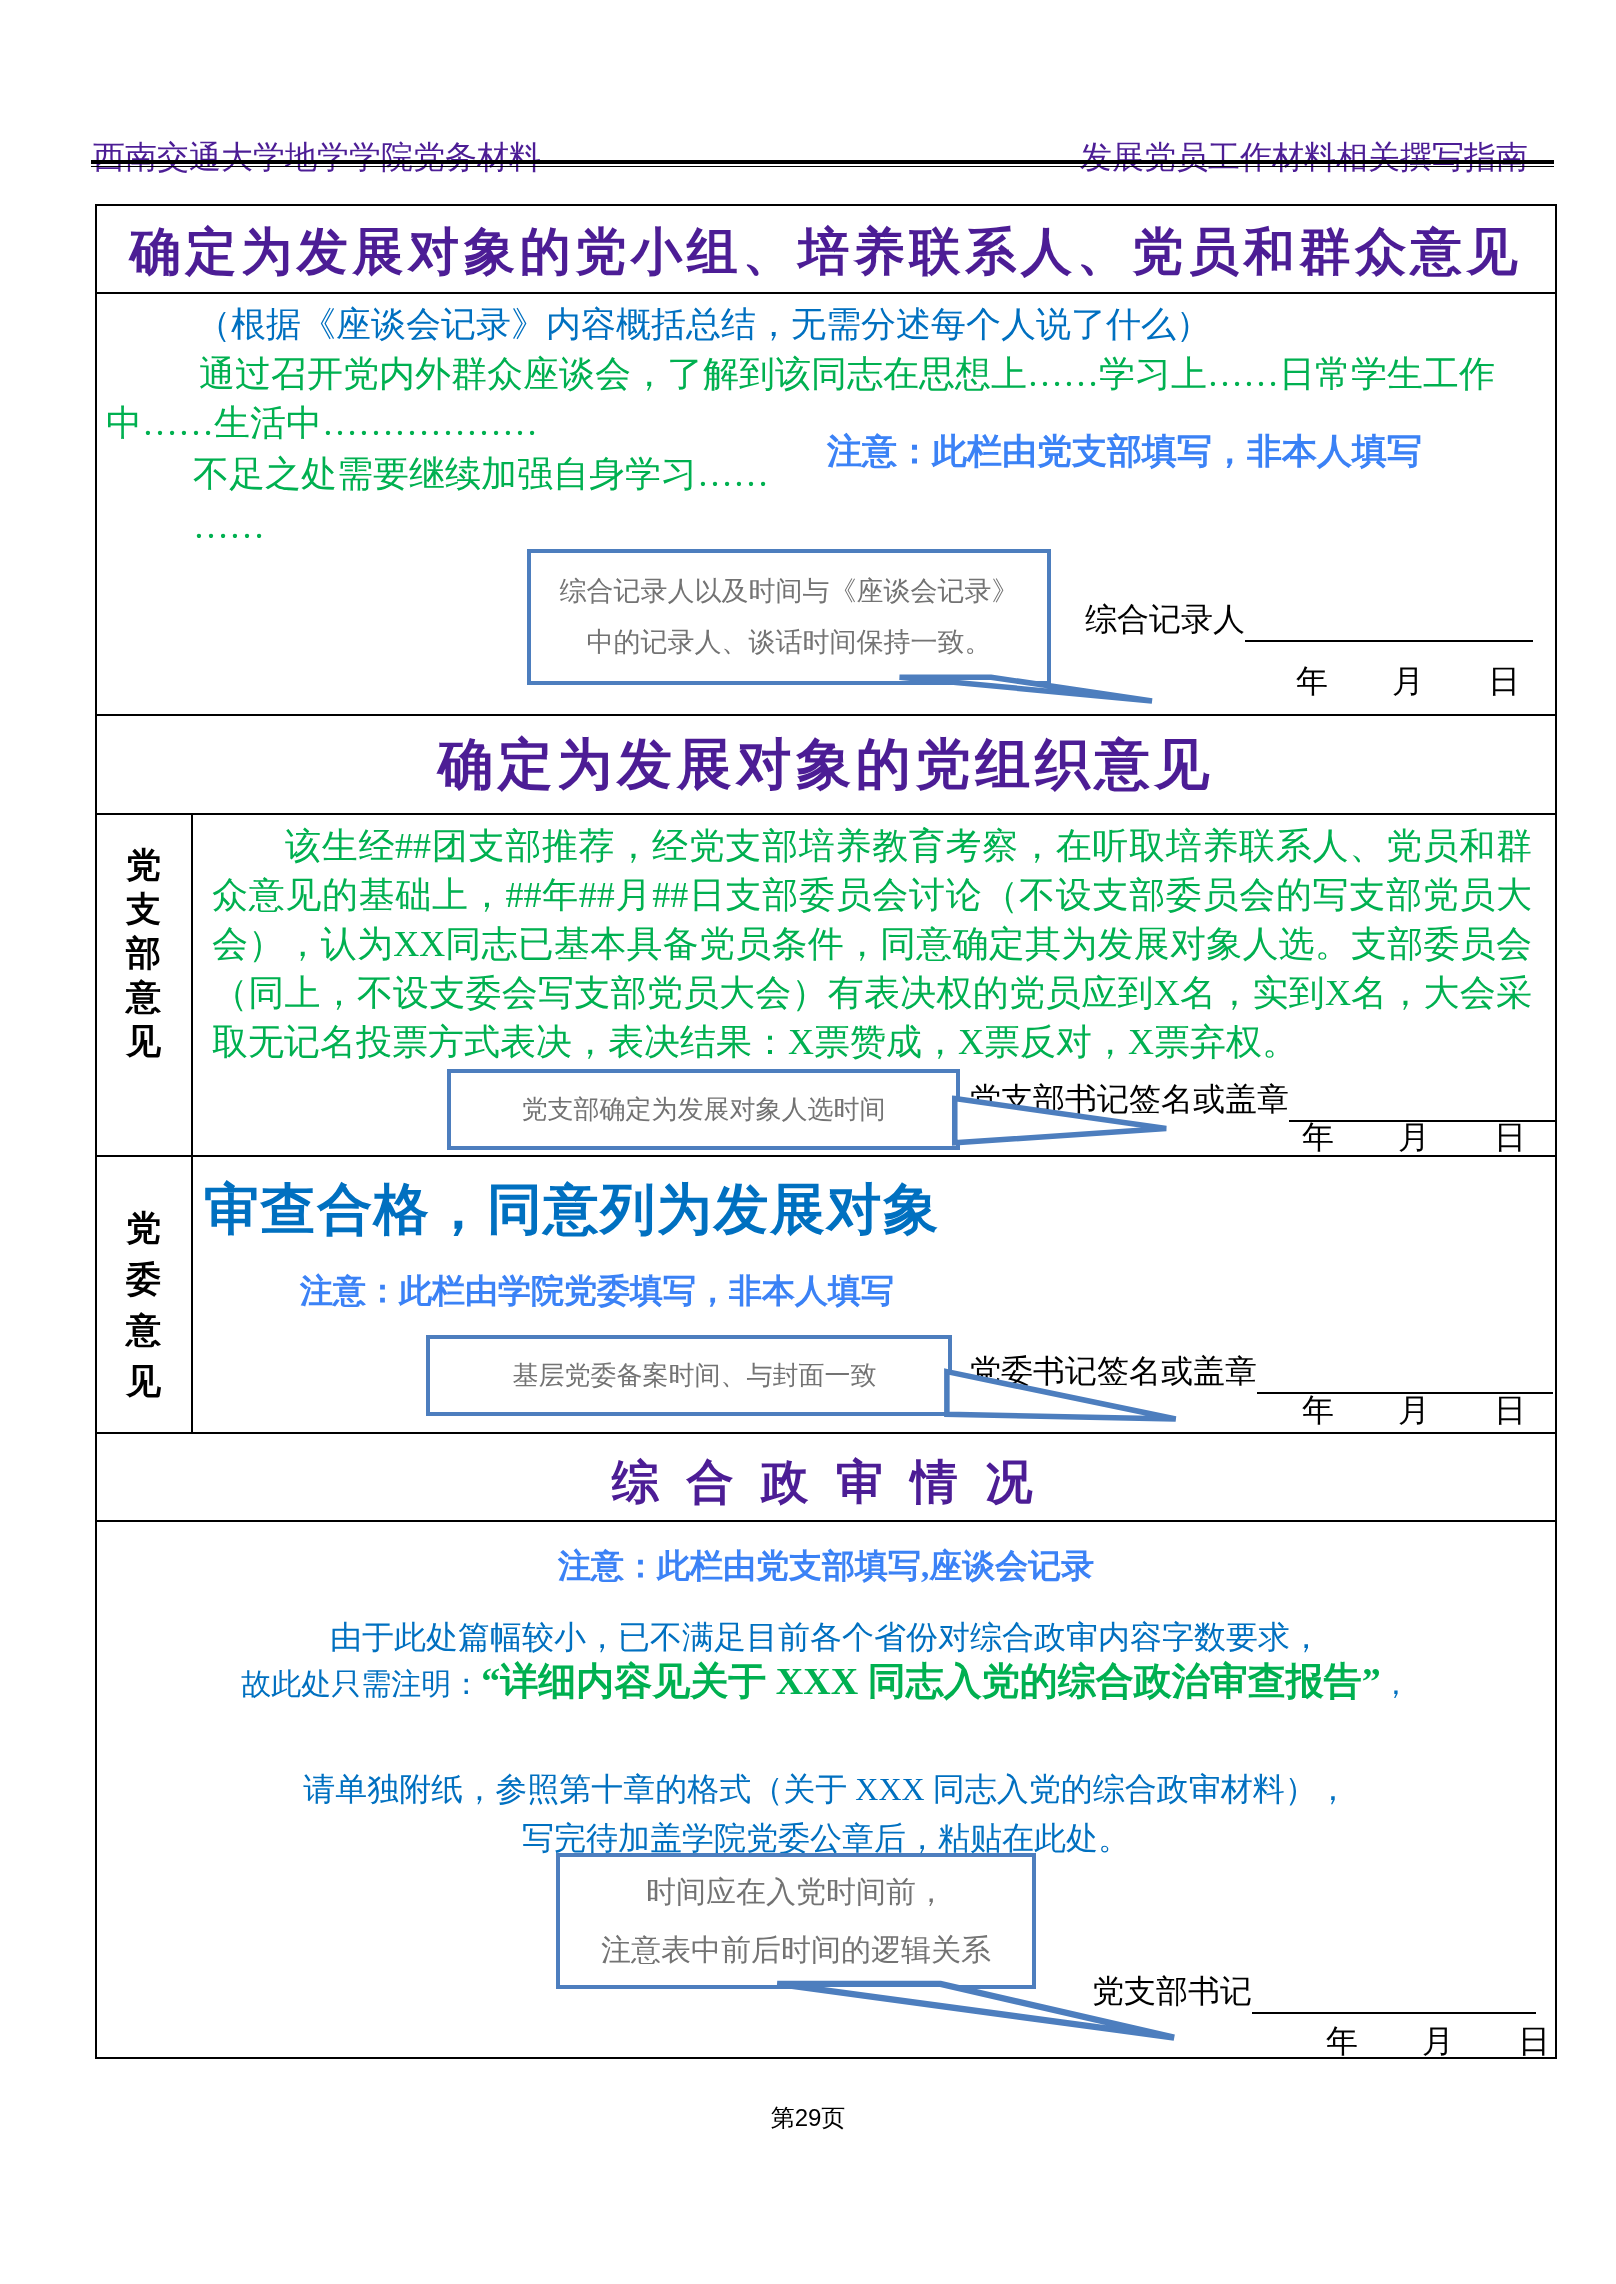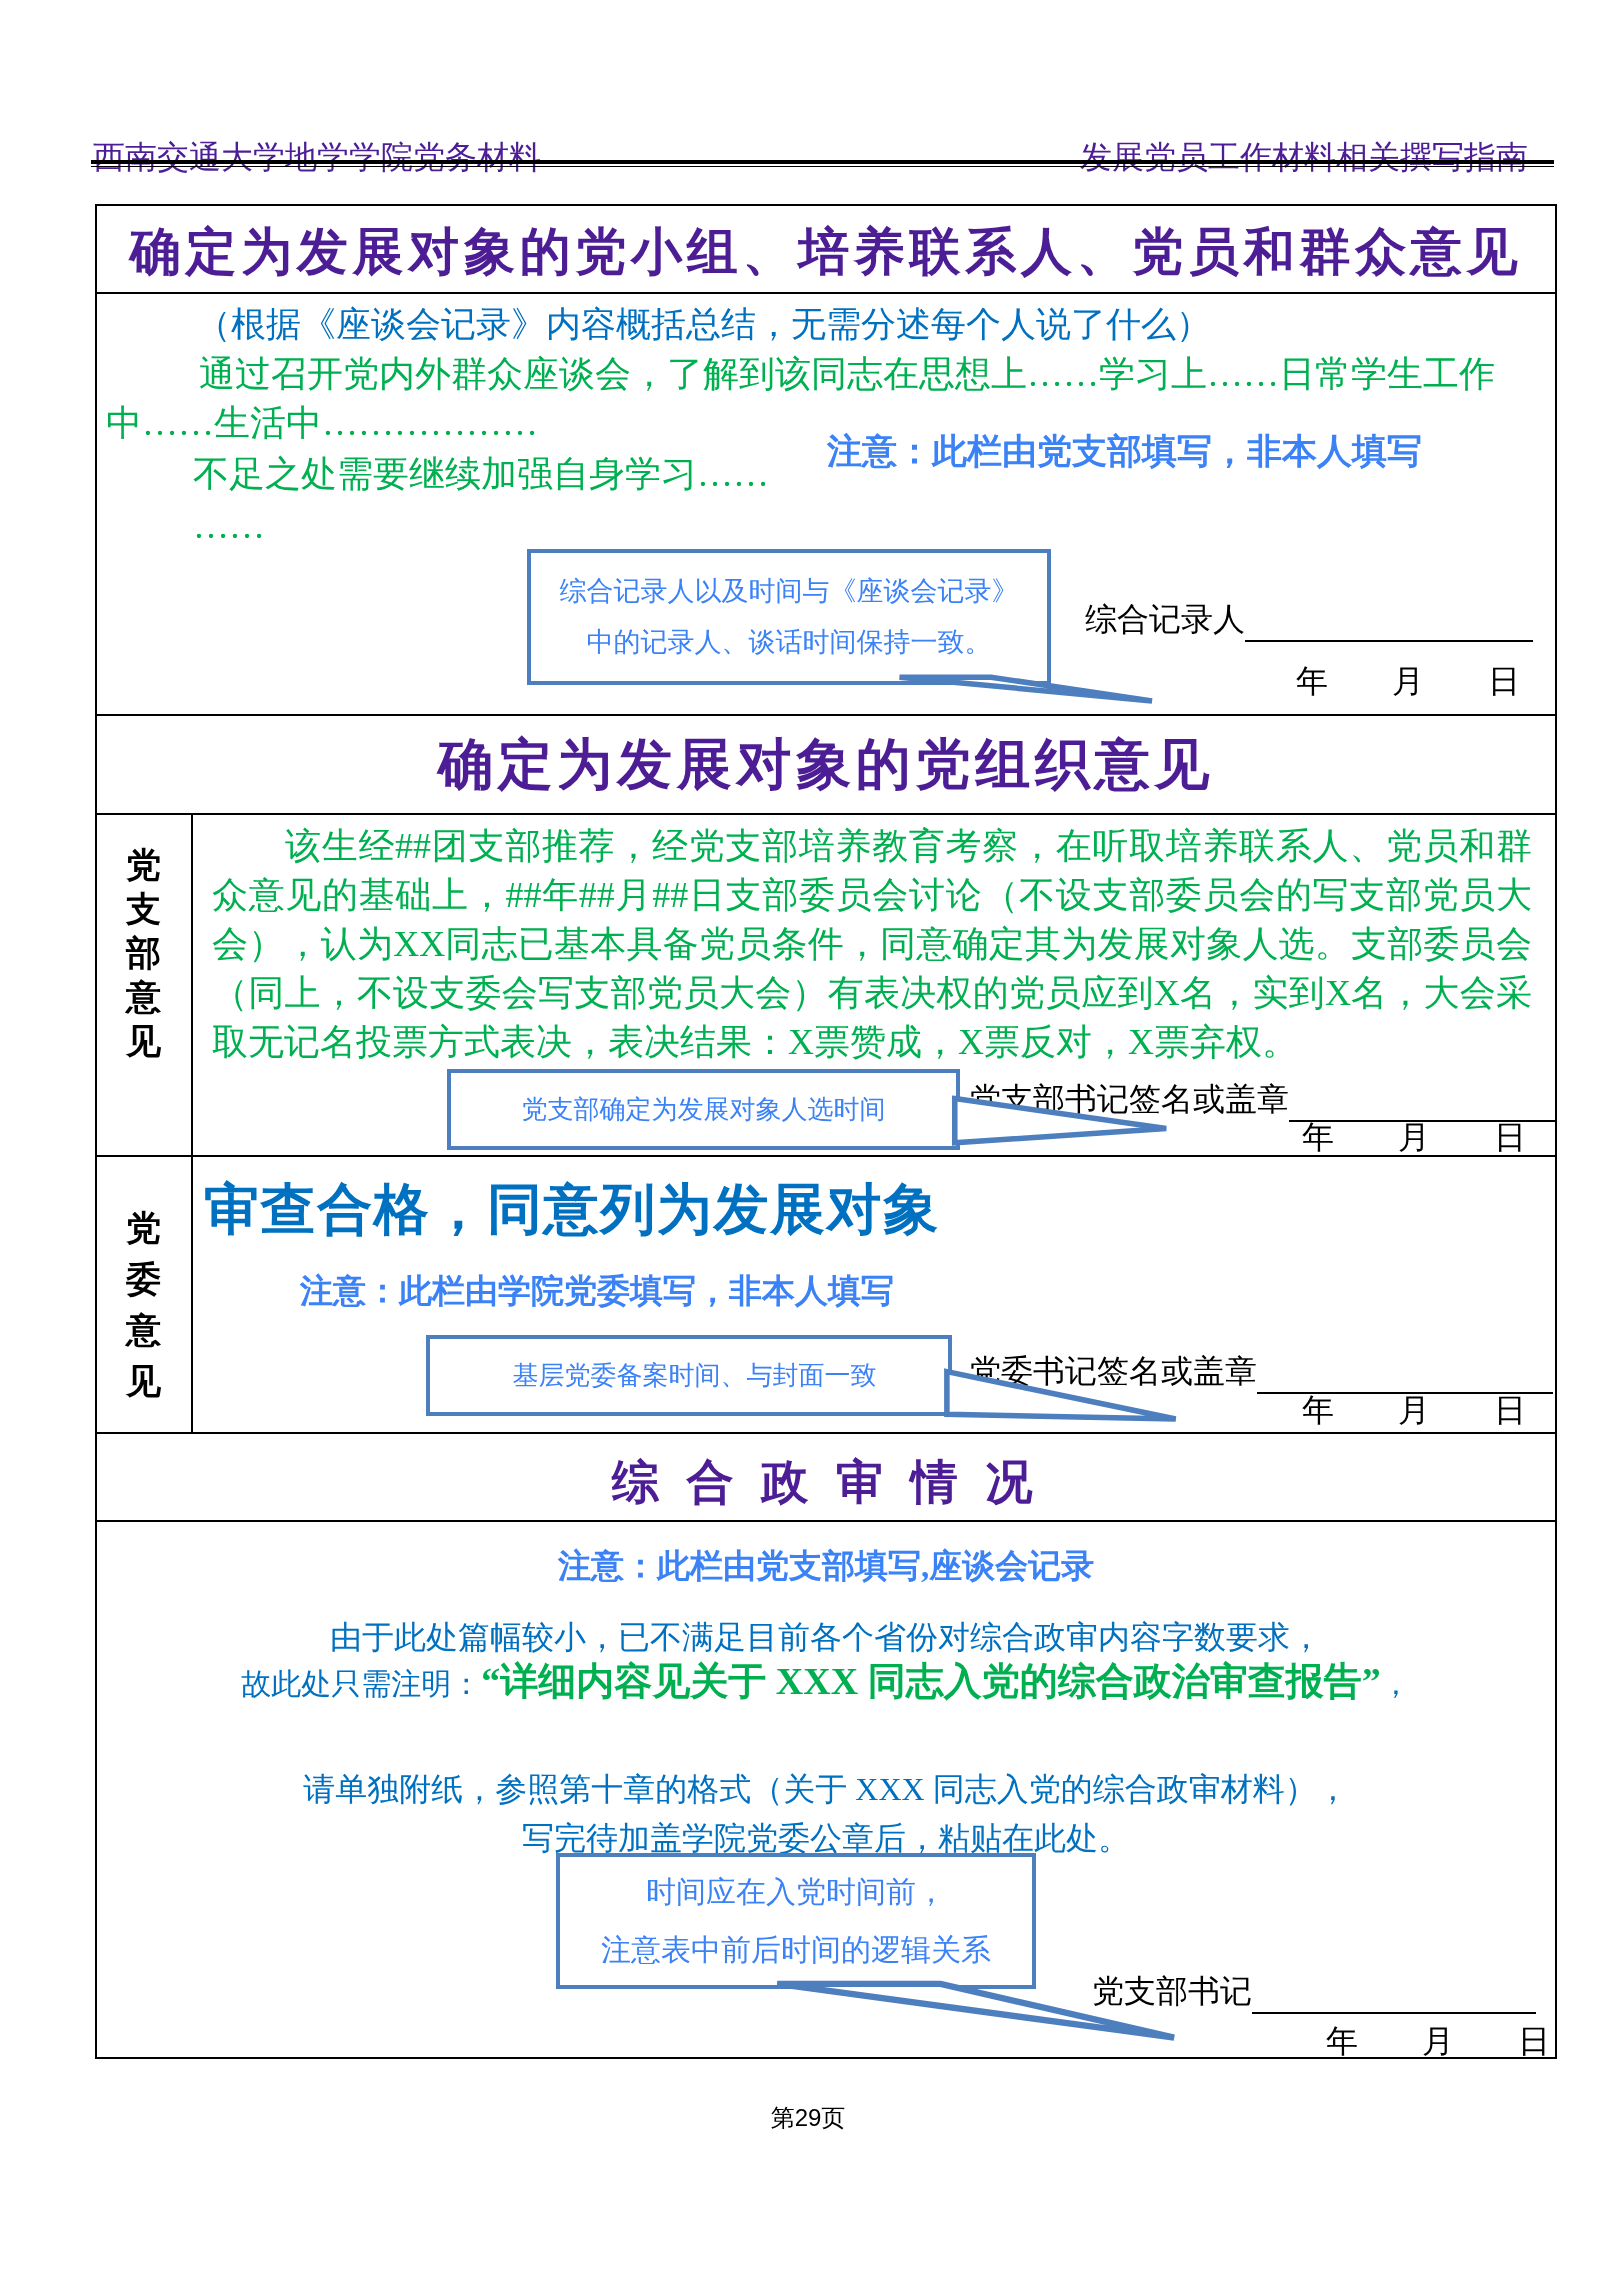--- a/index.html
+++ b/index.html
@@ -20,21 +20,21 @@
   .blue{color:#0070C0;}
   .green{color:#00B050;}
   .red{color:#3b82f6;font-weight:bold;}
   .t{position:absolute;white-space:nowrap;}
   .para{position:absolute;color:#00B050;font-size:36px;line-height:49px;
         text-align:justify;text-indent:73px;}
   .vlabel{position:absolute;width:39px;font-size:35px;font-weight:bold;
           text-align:center;word-break:break-all;color:#000;}
   
   .callout{position:absolute;background:#fff;border:4.7px solid #4D7EBE;box-sizing:border-box;
-           color:#3b82f6;font-family:"Liberation Sans","DejaVu Sans",sans-serif;
+           color:#737373;font-family:"Liberation Sans","DejaVu Sans",sans-serif;
            display:flex;flex-direction:column;align-items:center;justify-content:center;
            text-align:center;}
   .callout div{white-space:nowrap;}
   
   .sig{position:absolute;font-size:32px;white-space:nowrap;color:#000;}
   .fill{display:inline-block;border-bottom:2.4px solid #000;height:33px;vertical-align:bottom;}
   .date{position:absolute;font-size:32px;white-space:nowrap;color:#000;}
   .quote-row{position:absolute;left:95px;width:1462px;display:flex;
              justify-content:center;align-items:baseline;white-space:nowrap;}
   .center-line{position:absolute;left:95px;width:1462px;text-align:center;white-space:nowrap;}

